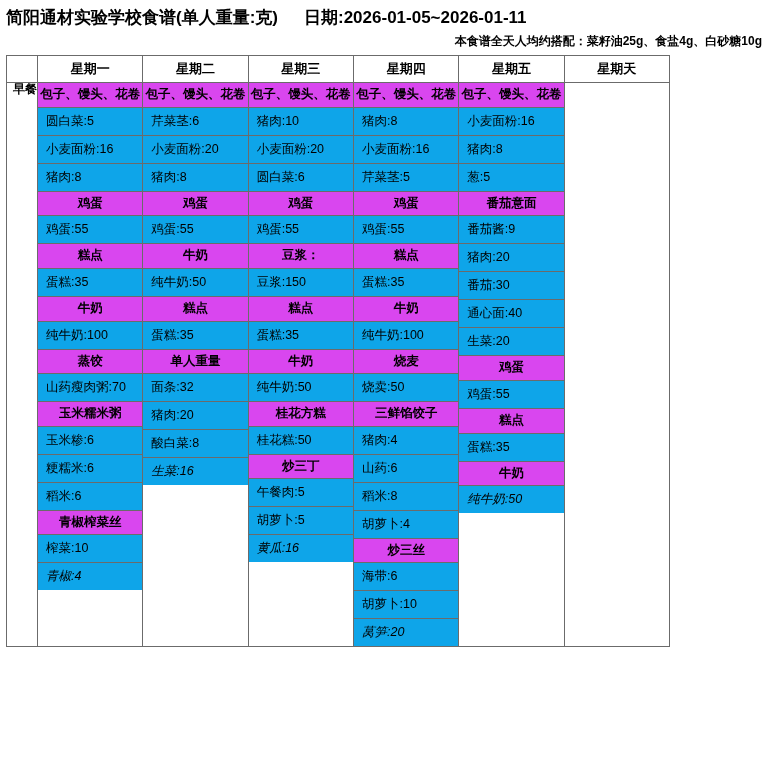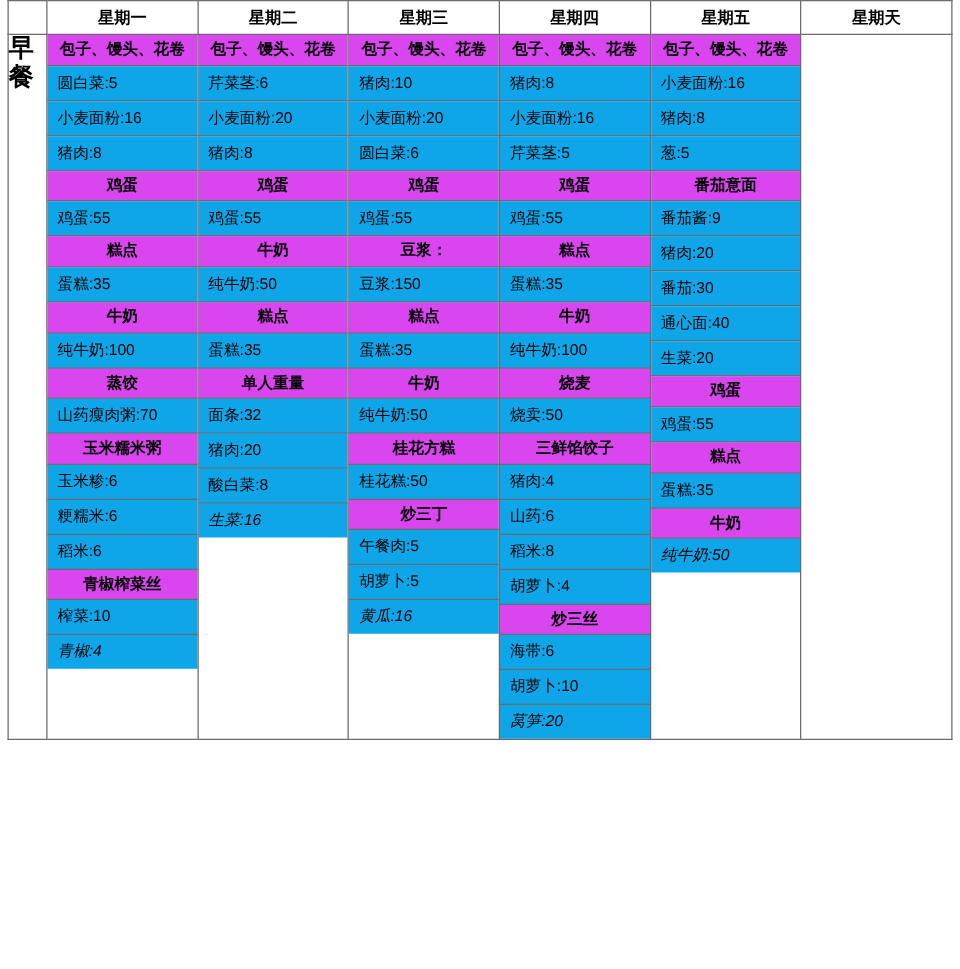--- a/index.html
+++ b/index.html
@@ -33,41 +33,41 @@
   .title-main { font-size: 17px; font-weight: bold; }
   .title-date { font-size: 17px; font-weight: bold; margin-left: 26px; }
   .note-row {
     text-align: right;
     font-size: 12px;
     font-weight: bold;
     padding: 2px 6px 5px 0;
   }
   table.menu {
     border-collapse: collapse;
-    width: 756px;
+    width: 664px;
     margin-left: 6px;
     table-layout: fixed;
   }
   table.menu td, table.menu th {
     border: 1px solid #6b6b6b;
     padding: 0;
     vertical-align: top;
   }
   .day-head {
     text-align: center;
     font-size: 13px;
     font-weight: bold;
     height: 26px;
     line-height: 26px;
     background: #ffffff;
   }
   .meal-label {
     width: 30px;
-    text-align: left;
-    font-size: 20px;
+    text-align: right;
+    font-size: 12px;
     font-weight: bold;
     vertical-align: middle;
     line-height: 1.15;
   }
   .col-cell {
     padding: 0;
   }
   .dish {
     text-align: center;
     font-size: 12.5px;
@@ -88,21 +88,26 @@
     border-bottom: none;
     font-style: italic;
   }
   .empty-col { background: #ffffff; }
 </style>
 </head>
 <body>
 
 <div class="page">
 
-
+  <div class="title-row">
+    <span class="title-main">简阳通材实验学校食谱(单人重量:克)</span>
+    <span class="title-date">日期:2026-01-05~2026-01-11</span>
+  </div>
+
+  <div class="note-row">本食谱全天人均约搭配：菜籽油25g、食盐4g、白砂糖10g</div>
 
   <table class="menu">
     <tbody>
       <tr>
         <td class="meal-label"></td>
         <td class="day-head">星期一</td>
         <td class="day-head">星期二</td>
         <td class="day-head">星期三</td>
         <td class="day-head">星期四</td>
         <td class="day-head">星期五</td>

